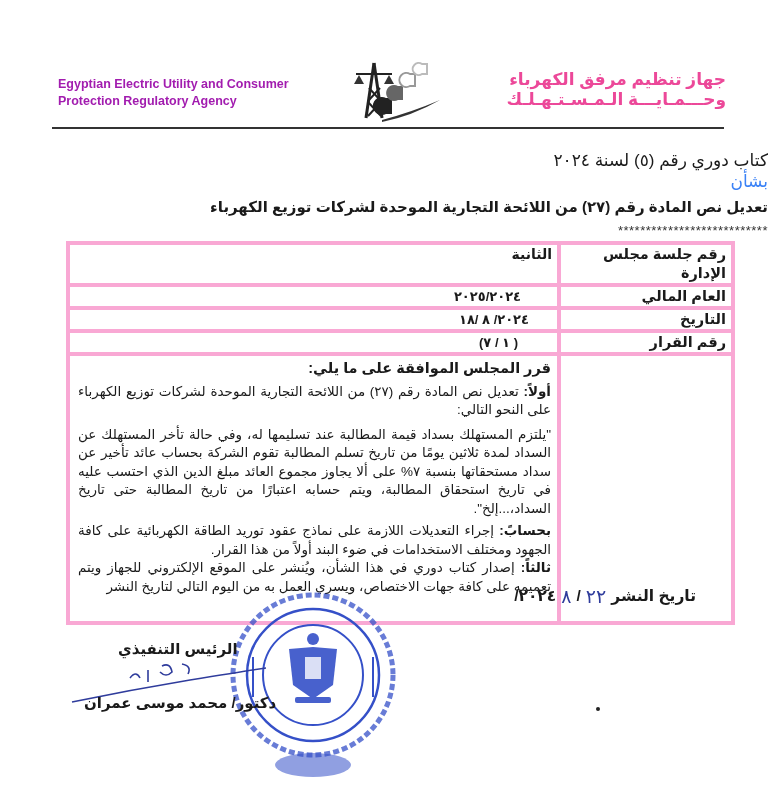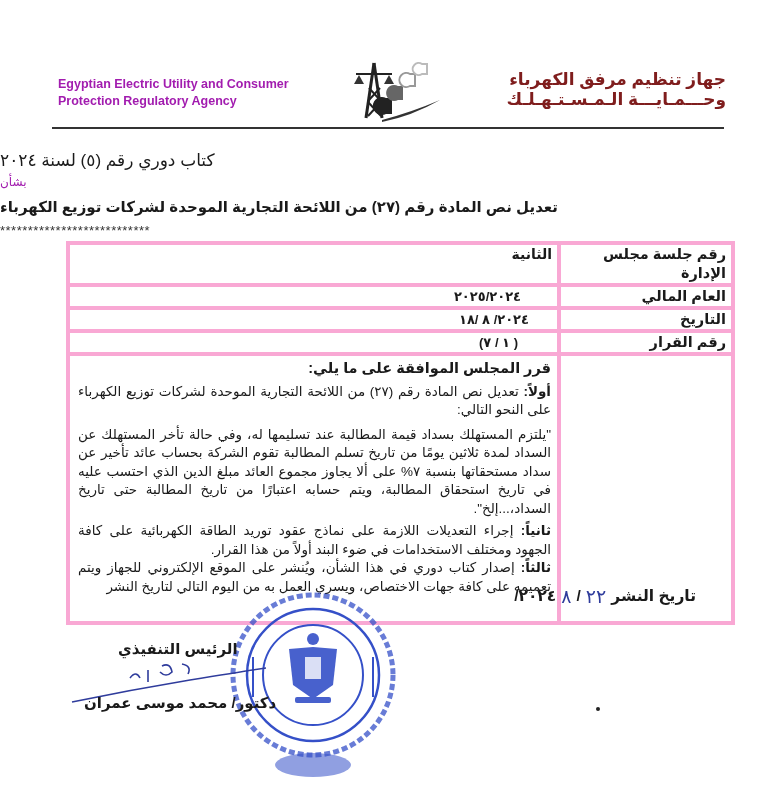--- a/index.html
+++ b/index.html
@@ -9,30 +9,30 @@
     }
     .page { position: absolute; inset: 0; }
 
     
     .lh-en {
       position: absolute; left: 58px; top: 76px; width: 280px;
       font-size: 12.5px; font-weight: bold; line-height: 17px; color: #a21caf;
     }
     .lh-ar {
       position: absolute; right: 42px; top: 70px; width: 290px; direction: rtl; text-align: right;
-      font-size: 17px; font-weight: bold; line-height: 20px; color: #7f1d1d;
+      font-size: 17px; font-weight: bold; line-height: 20px; color: #ec4899;
     }
     .lh-ar .l2 { letter-spacing: 3px; }
     .logo { position: absolute; left: 352px; top: 60px; width: 90px; height: 62px; }
     .lh-rule { position: absolute; left: 52px; right: 44px; top: 127px; height: 2px; background: #333; }
 
     
-    .title-block { position: absolute; left: 0; right: 0; top: 150px; text-align: left; direction: rtl; }
+    .title-block { position: absolute; left: 0; right: 0; top: 150px; text-align: right; direction: rtl; }
     .title1 { font-size: 17px; line-height: 22px; color: #1a1a1a; }
-    .title2 { font-size: 12px; line-height: 20px; color: #a21caf; }
+    .title2 { font-size: 17px; line-height: 20px; color: #3b82f6; }
     .title3 { font-size: 15px; font-weight: bold; line-height: 26px; color: #1a1a1a; margin-top: 2px; }
     .stars { font-size: 13px; line-height: 14px; letter-spacing: 0.5px; color: #333; margin-top: 4px; }
 
     
     .resolution-table {
       position: absolute; left: 66px; top: 241px; width: 669px;
       border-collapse: collapse; direction: rtl; font-size: 14px;
     }
     .resolution-table td { border: 4px solid #f9a8d4; padding: 0 5px; vertical-align: top; }
     .row-meta td { height: 19px; line-height: 19px; }
@@ -125,21 +125,21 @@
     <tr>
       <td></td>
       <td class="body-cell">
         <p class="resolved-head">قرر المجلس الموافقة على ما يلي:</p>
         <p class="item">
           <b>أولاً:</b>
           <span>تعديل نص المادة رقم (٢٧) من اللائحة التجارية الموحدة لشركات توزيع الكهرباء على النحو التالي:</span>
         </p>
         <p class="quote">"يلتزم المستهلك بسداد قيمة المطالبة عند تسليمها له، وفي حالة تأخر المستهلك عن السداد لمدة ثلاثين يومًا من تاريخ تسلم المطالبة تقوم الشركة بحساب عائد تأخير عن سداد مستحقاتها بنسبة ٧% على ألا يجاوز مجموع العائد مبلغ الدين الذي احتسب عليه في تاريخ استحقاق المطالبة، ويتم حسابه اعتبارًا من تاريخ المطالبة حتى تاريخ السداد،...إلخ".</p>
         <p class="item" style="margin-bottom:0 !important">
-          <b>ثانياً:</b>
+          <b>بحسابً:</b>
           <span>إجراء التعديلات اللازمة على نماذج عقود توريد الطاقة الكهربائية على كافة الجهود ومختلف الاستخدامات في ضوء البند أولاً من هذا القرار.</span>
         </p>
         <p class="item">
           <b>ثالثاً:</b>
           <span>إصدار كتاب دوري في هذا الشأن، ويُنشر على الموقع الإلكتروني للجهاز ويتم تعميمه على كافة جهات الاختصاص، ويسري العمل به من اليوم التالي لتاريخ النشر</span>
         </p>
       </td>
     </tr>
   </tbody>
     </table>

